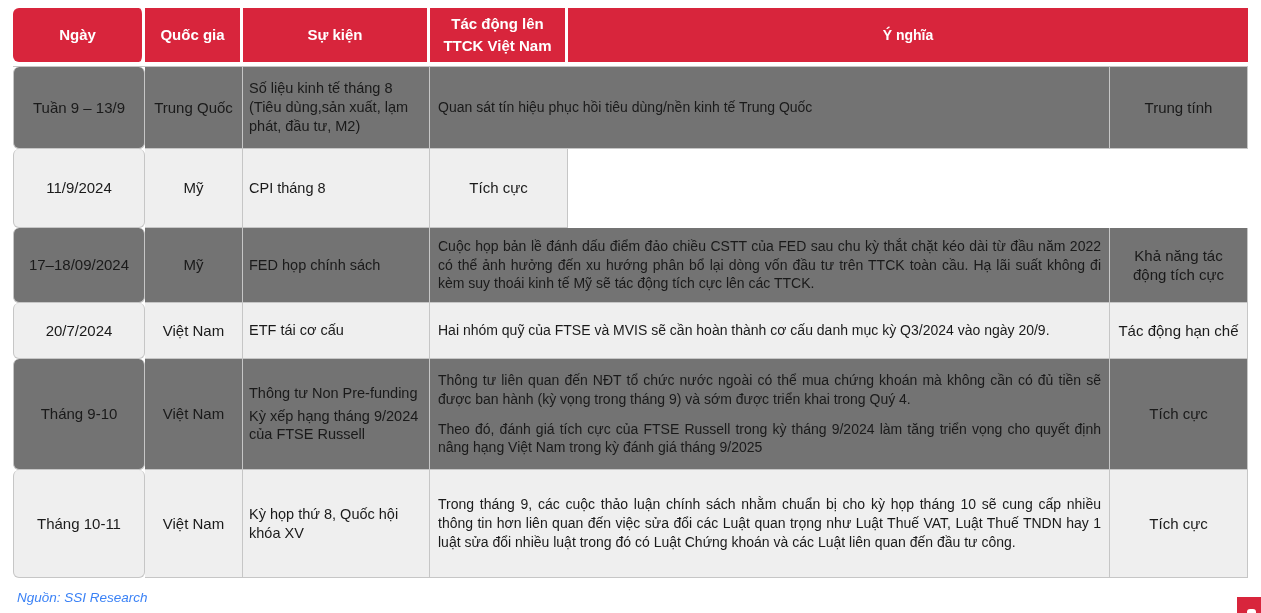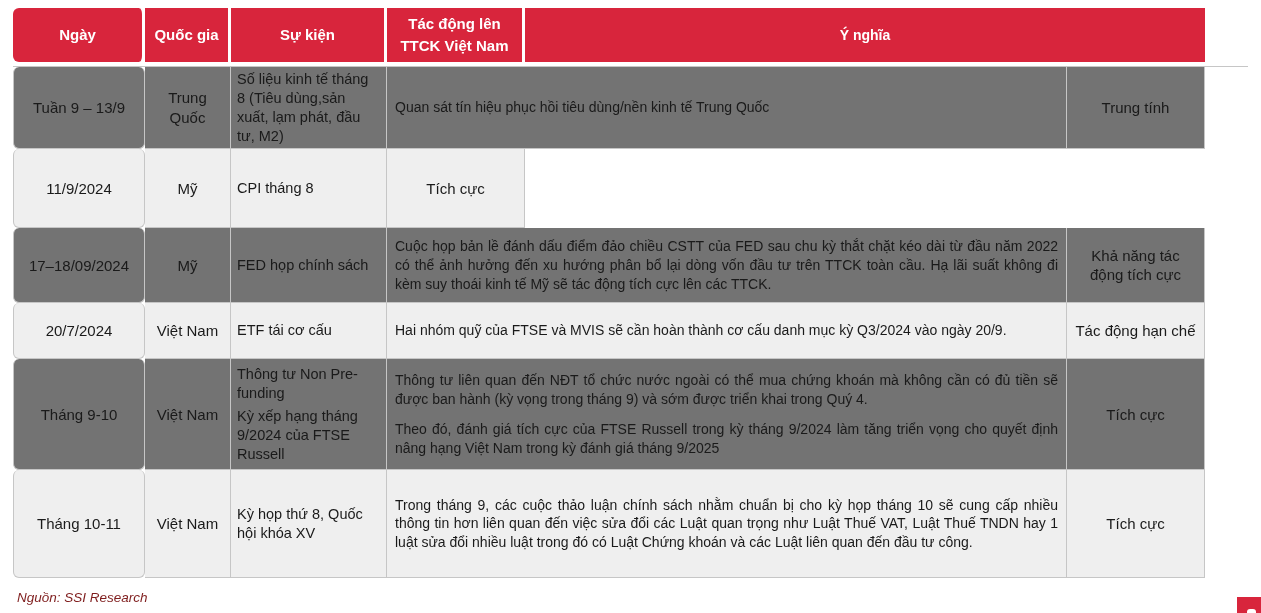--- a/index.html
+++ b/index.html
@@ -46,37 +46,37 @@
     border-bottom: 1px solid var(--border);
     display: flex; flex-direction: column; justify-content: center;
     font-size: 14.5px;
     line-height: 1.3;
   }
   .cell:first-child { border-left: 1px solid var(--border); }
   .cell p { margin: 0; }
   .cell p + p { margin-top: 11px; }
 
   .c-date    { width: 132px; text-align: center; font-size: 15px; padding: 2px 4px; border-radius: 6px; }
-  .c-country { width: 86px;  text-align: center; font-size: 15px; padding: 2px 4px; }
-  .c-event   { width: 156px; text-align: left;   padding: 3px 6px; }
+  .c-country { width: 98px;  text-align: center; font-size: 15px; padding: 2px 4px; }
+  .c-event   { width: 187px; text-align: left;   padding: 3px 6px; }
   .c-meaning { width: 680px; text-align: justify; font-size: 14px; padding: 5px 8px; line-height: 1.35; }
   .c-impact  { width: 138px; text-align: center; font-size: 15px; padding: 2px 8px; }
 
   .r1 { min-height: 82px; }
   .r2 { min-height: 79px; }
   .r3 { min-height: 75px; }
   .r4 { min-height: 56px; }
   .r5 { min-height: 111px; }
   .r6 { min-height: 108px; }
   .r5 .c-event p + p { margin-top: 4px; }
 
   
   .source-note {
     position: absolute; left: 17px; top: 590px;
-    font-style: italic; font-size: 13.5px; color: #7f1d1d;
+    font-style: italic; font-size: 13.5px; color: #3b82f6;
   }
 
   
   .page-badge {
     position: absolute; right: 0; bottom: 0;
     width: 24px; height: 16px;
     background: var(--header-red);
     overflow: hidden;
   }
   .page-badge .glyph-sliver {

